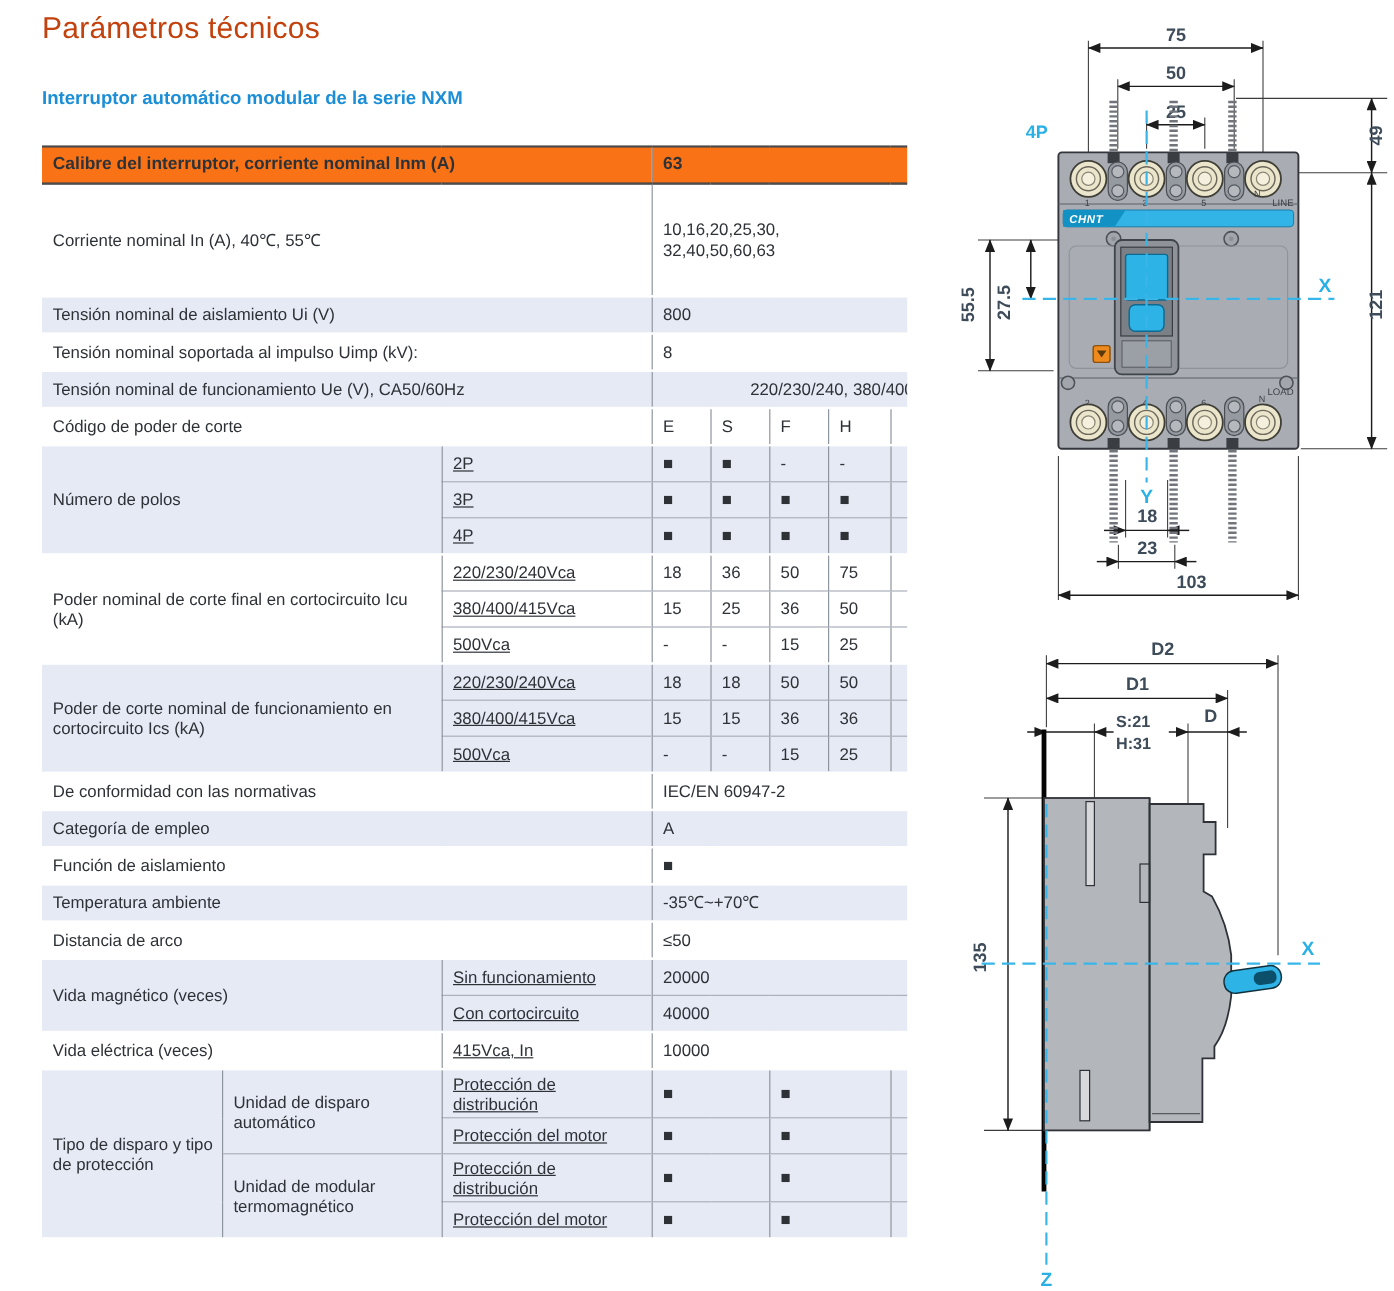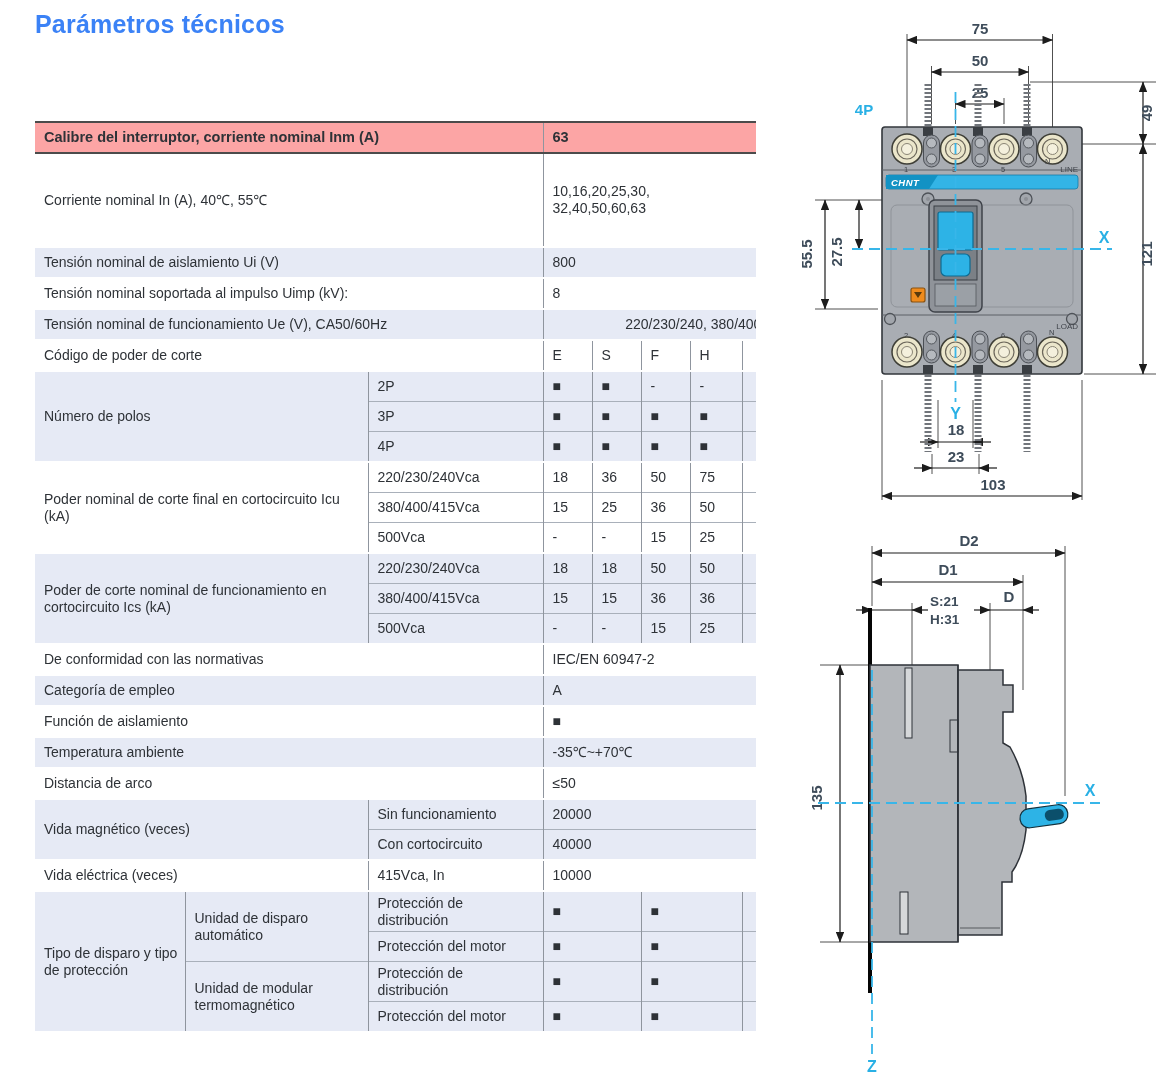--- a/index.html
+++ b/index.html
@@ -4,60 +4,61 @@
 <style>
   html,body{margin:0;padding:0;}
   body{
     width:1162px;height:1076px;position:relative;overflow:hidden;
     background:#ffffff;font-family:"Liberation Sans",sans-serif;
     -webkit-font-smoothing:antialiased;
   }
   .left{position:absolute;left:35px;top:0;width:721px;height:1076px;}
   .page-title{
     position:absolute;left:0;top:10px;margin:0;
-    font-size:25px;font-weight:bold;color:#3b82f6;letter-spacing:.2px;
+    font-size:25px;font-weight:normal;color:#c2410c;letter-spacing:.2px;
   }
   .page-subtitle{
     position:absolute;left:0;top:74px;margin:0;
     font-size:15.5px;font-weight:bold;color:#1b8ed6;
   }
   .tablewrap{position:absolute;left:0;top:121px;width:721px;height:930px;overflow:hidden;}
   table.params{border-collapse:collapse;table-layout:fixed;width:860px;}
   table.params td{
     border-top:1px solid #a9b0ba;border-right:1px solid #8f959e;
     padding:3px 6px 3px 9px;font-size:14px;color:#2e3237;
     height:23px;line-height:1.18;vertical-align:middle;
     white-space:pre-line;word-wrap:break-word;background:#ffffff;
   }
   tr.g > td{border-top:2px solid #ffffff;}
   tr.b > td{background:#e6eaf5;}
   tr.h > td{
-    background:#fca5a5;font-weight:bold;font-size:14.5px;
+    background:#f97316;font-weight:bold;font-size:14.5px;
     border-top:2.5px solid #4b4b4b;border-bottom:2.5px solid #4b4b4b;
   }
   tr.tall > td{height:86px;}
-  td.sub{font-size:13.5px;padding-left:6px;padding-right:4px;}
+  td.sub{font-size:13.5px;padding-left:6px;padding-right:4px;text-decoration:underline;}
   td.mark{font-size:11px;color:#101010;padding-left:10px;}
   td.dash{color:#4a4e53;}
   td.small{font-size:12px;white-space:nowrap;text-align:center;}
   .right{position:absolute;left:760px;top:0;width:402px;height:1076px;}
   svg text{font-family:"Liberation Sans",sans-serif;}
   .dim{stroke:#1c1c1c;stroke-width:1.2;fill:none;}
   .ext{stroke:#3c3c3c;stroke-width:0.9;fill:none;}
   .dimtxt{fill:#3e4c5a;font-size:15px;font-weight:bold;}
   .dimtxt.sm{font-size:13.5px;}
   .cytxt{fill:#29b0e5;font-weight:bold;font-size:16px;}
   .axis{stroke:#38b6e9;stroke-width:1.8;stroke-dasharray:11 6;fill:none;}
   .tinytxt{fill:#3f434a;font-size:7.5px;}
 </style>
 </head>
 <body>
 
 <div class="left">
   <h1 class="page-title">Parámetros técnicos</h1>
+  <h2 class="page-subtitle">Interruptor automático modular de la serie NXM</h2>
   <div class="tablewrap">
     <table class="params">
       <colgroup>
         <col style="width:150px">
           <col style="width:183px">
           <col style="width:175px">
         <col style="width:49px">
           <col style="width:49px">
           <col style="width:49px">
         <col style="width:52px">

